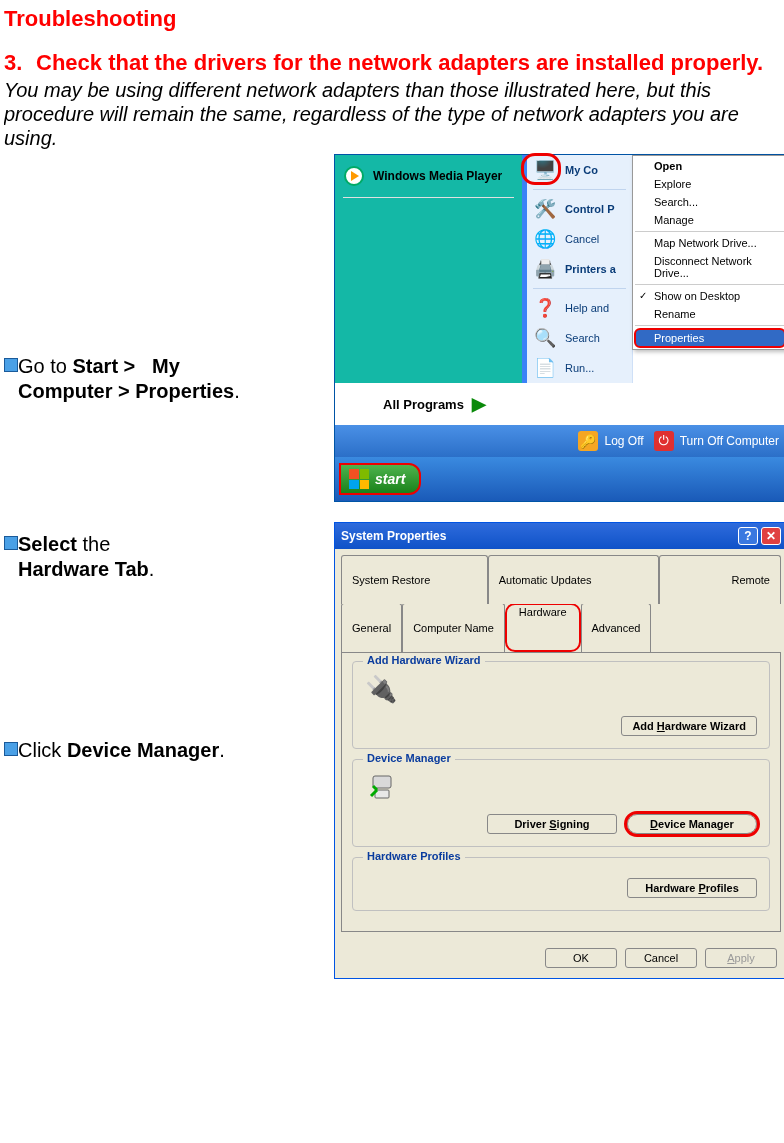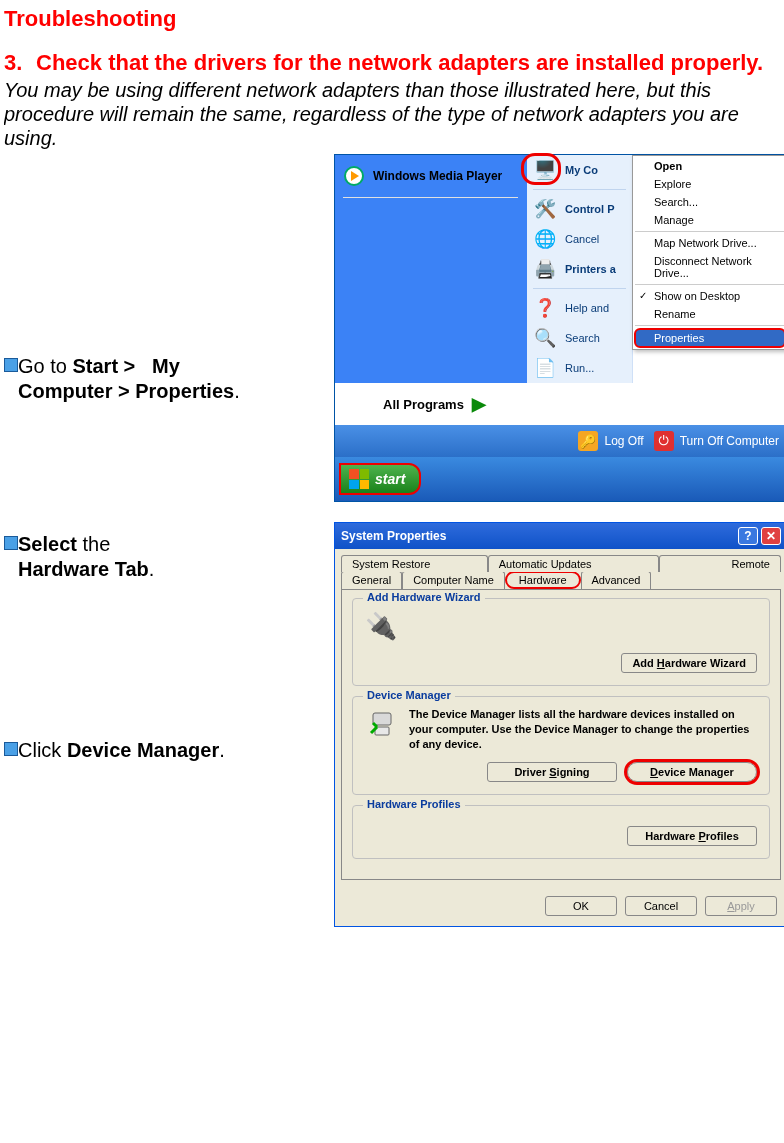--- a/index.html
+++ b/index.html
@@ -66,22 +66,22 @@
       background: linear-gradient(180deg, #5aa7f2 0%, #3a8ae0 100%);
       position: relative;
     }
     .startmenu-white {
       background: #fff;
       margin: 0 0 0 0;
       display: flex;
     }
     .sm-left {
       width: 192px;
-      background: #3b82f6;
-      border-right: 1px solid #3b82f6;
+      background: #14b8a6;
+      border-right: 5px solid #3b82f6;
       padding-top: 4px;
     }
     .sm-right {
       width: 106px;
       background: #e6f0fc;
       border-right: 1px solid #cfe0f7;
       position: relative;
     }
     .sm-item {
       display: flex;
@@ -203,21 +203,21 @@
       display:flex;
     }
     .tabrow1 { width: 100%; z-index: 2; }
     .tabrow2 { width: 100%; margin-top:-1px; z-index:1; }
     .tab {
       background:#ece9d8;
       border:1px solid #888;
       border-bottom:none;
       border-top-left-radius:3px;
       border-top-right-radius:3px;
-      padding:2px 10px;
+      padding:18px 10px;
       font-size:11px;
       position:relative;
     }
     .tab.active {
       background:#ece9d8;
       z-index:3;
     }
     .tab.hw-tab {
       border: 2px solid #e00;
       border-radius: 10px;
@@ -455,21 +455,20 @@
           <div class="groupbox-legend">Device Manager</div>
           <div class="gb-row">
             <div class="gb-icon">
               <svg width="30" height="30" viewBox="0 0 30 30">
                   <rect x="6" y="4" width="18" height="12" rx="2" fill="#d9d9d9" stroke="#666"></rect>
                   <rect x="8" y="18" width="14" height="8" rx="1" fill="#e8e8e8" stroke="#666"></rect>
                   <path d="M4 24 L10 18" stroke="#0a0" stroke-width="3"></path>
                   <path d="M10 18 L6 14" stroke="#0a0" stroke-width="3"></path>
                 </svg>
             </div>
-            <div class="gb-text">The Device Manager lists all the hardware devices installed on your computer. Use the Device Manager to change the properties of any device.</div>
           </div>
           <div class="btnrow">
             <div class="xpbtn">Driver <span class="ul">S</span>igning</div>
             <div class="xpbtn circled"><span class="ul">D</span>evice Manager</div>
           </div>
         </div>
 
         <div class="groupbox">
           <div class="groupbox-legend">Hardware Profiles</div>
           <div class="btnrow">

